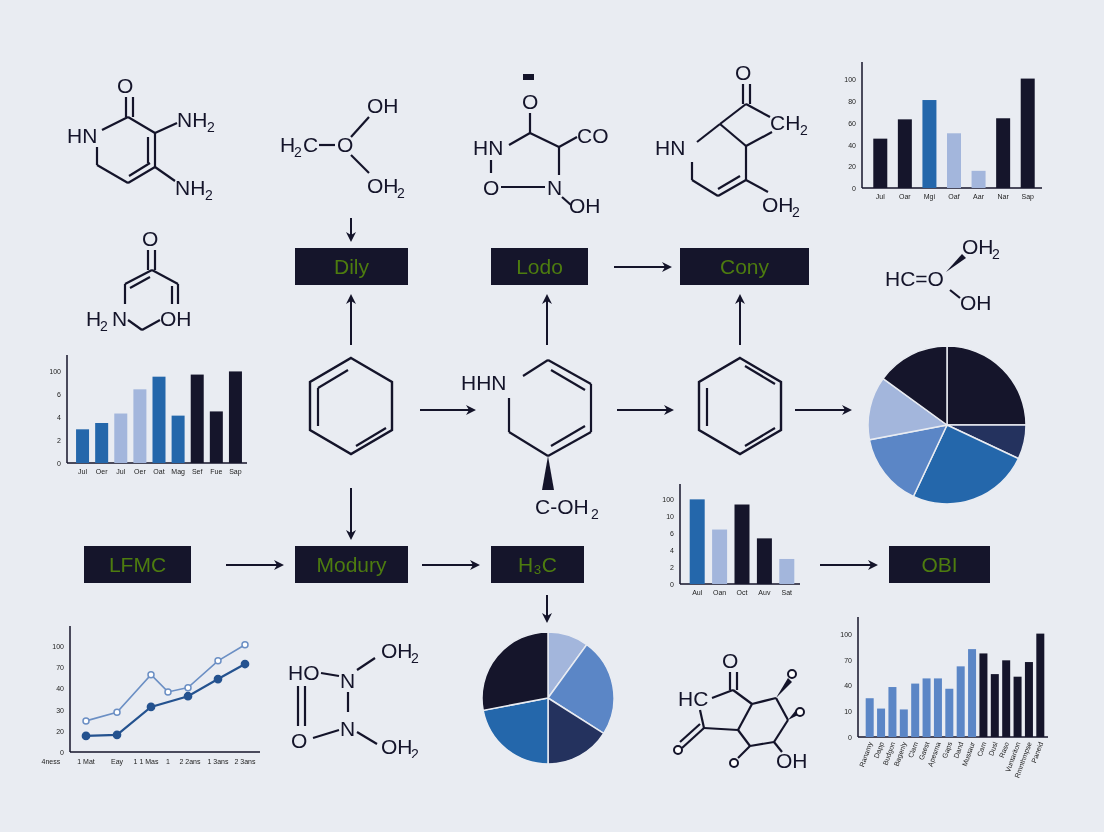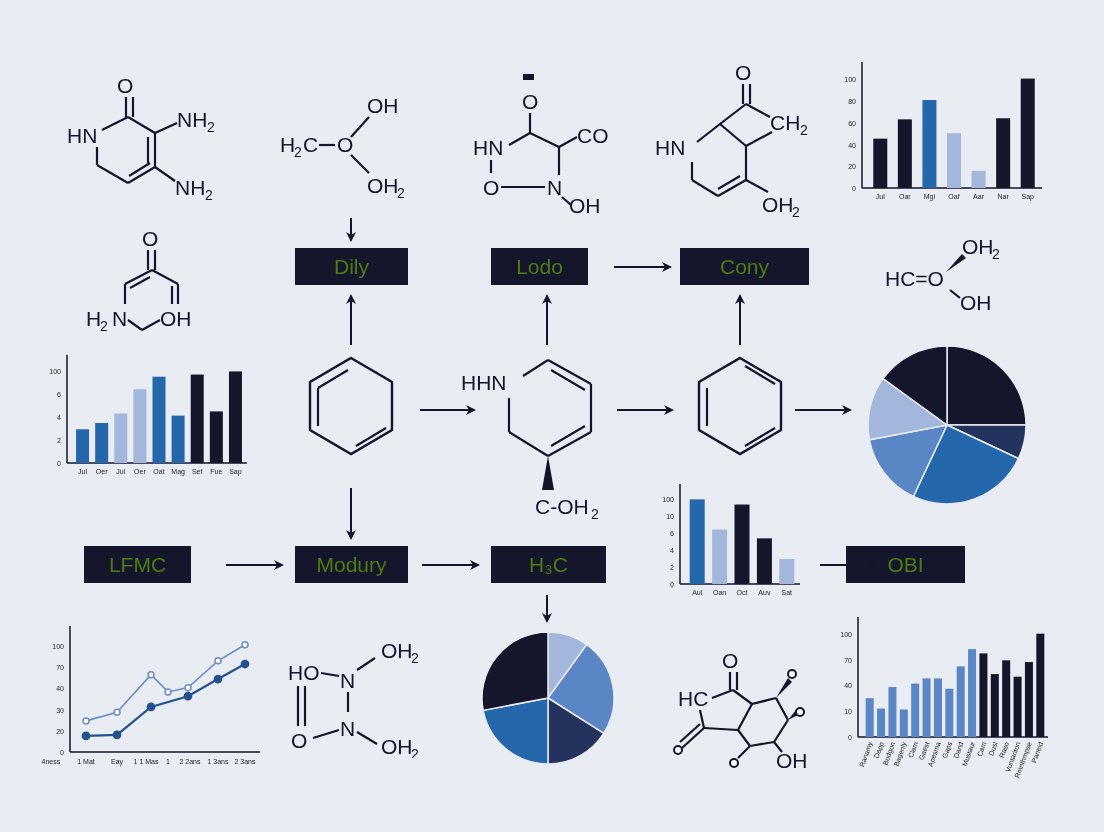--- a/index.html
+++ b/index.html
@@ -203,22 +203,22 @@
   <circle cx="74" cy="123" r="4" fill="#fff" stroke="#14142a" stroke-width="2"></circle>
   <line x1="114" y1="102" x2="122" y2="112"></line>
   <text x="116" y="128">OH</text>
 </svg>
 
 <div class="node-box" style="left:295px;top:248px;width:113px">Dily</div>
 <div class="node-box" style="left:491px;top:248px;width:97px">Lodo</div>
 <div class="node-box" style="left:680px;top:248px;width:129px">Cony</div>
 <div class="node-box" style="left:84px;top:546px;width:107px">LFMC</div>
 <div class="node-box" style="left:295px;top:546px;width:113px">Modury</div>
-<div class="node-box" style="left:491px;top:546px;width:115px">H₃C</div>
-<div class="node-box" style="left:846px;top:546px;width:119px">OBI</div>
+<div class="node-box" style="left:491px;top:546px;width:93px">H₃C</div>
+<div class="node-box" style="left:889px;top:546px;width:101px">OBI</div>
 
 <svg class="abs" style="left:0;top:0" width="1104" height="832" viewBox="0 0 1104 832">
   <defs>
     <marker id="ah" markerWidth="10" markerHeight="10" refX="8" refY="5" orient="auto" markerUnits="userSpaceOnUse">
       <path d="M0,0 L10,5 L0,10 L3,5 Z" fill="#14142a"></path>
     </marker>
   </defs>
   <g stroke="#14142a" stroke-width="2" fill="none">
     <line x1="351" y1="218" x2="351" y2="240" marker-end="url(#ah)"></line>
     <line x1="614" y1="267" x2="670" y2="267" marker-end="url(#ah)"></line>

